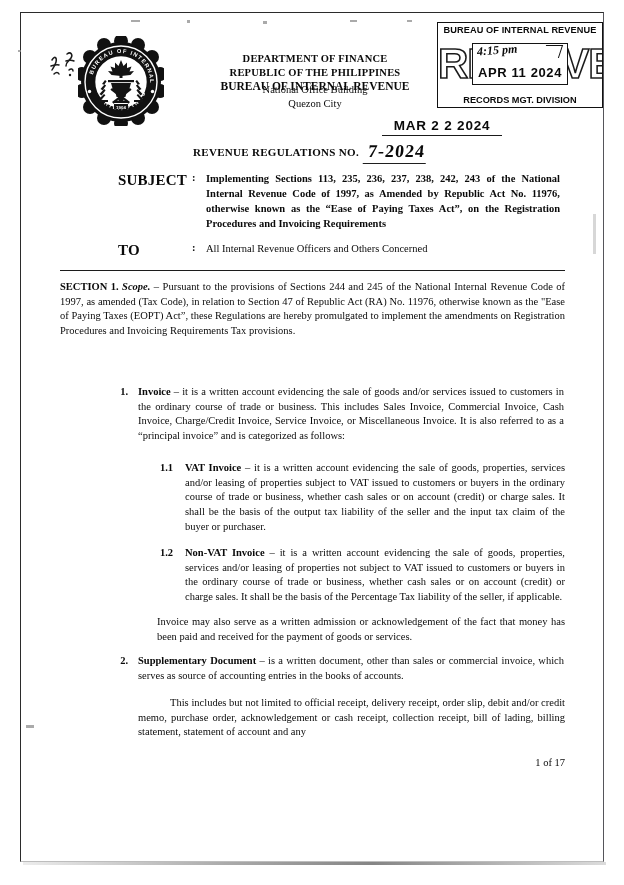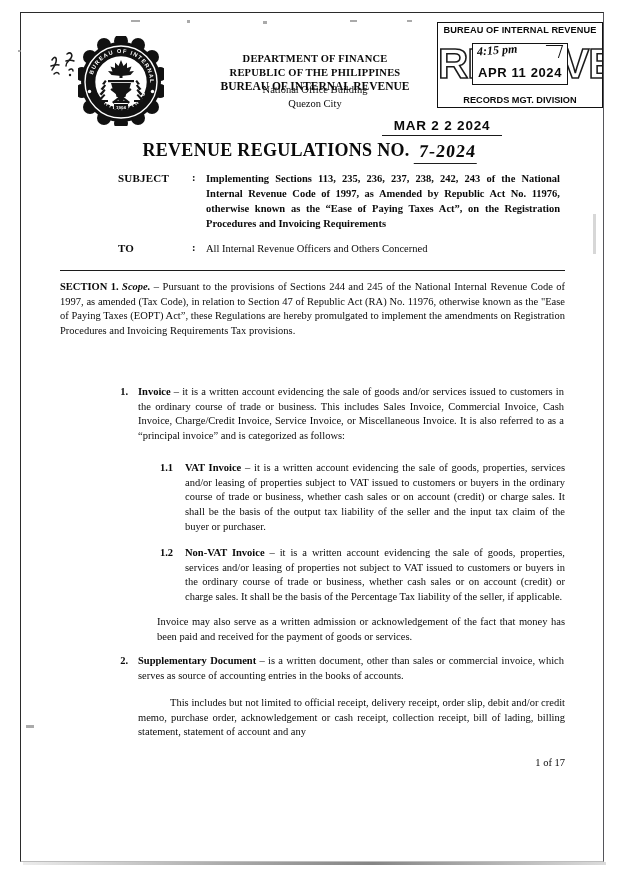--- a/index.html
+++ b/index.html
@@ -216,21 +216,21 @@
 
   
   #reg-title-row {
     position: absolute;
     left: 60px;
     top: 140px;
     width: 500px;
     text-align: center;
   }
   #reg-title-row .rr-label {
-    font-size: 18px;
+    font-size: 11px;
     font-weight: bold;
     letter-spacing: .3px;
   }
   #reg-title-row .rr-number {
     font-family: "Liberation Serif", serif;
     font-size: 18px;
     font-weight: bold;
     letter-spacing: 1px;
     border-bottom: 1.6px solid #1f1f1f;
     padding: 0 2px 1px 4px;
@@ -241,21 +241,21 @@
 
   
   .meta-row {
     position: absolute;
     display: flex;
     width: 470px;
   }
   .meta-row .m-label {
     width: 74px;
     flex: none;
-    font-size: 11px;
+    font-size: 15px;
     font-weight: bold;
     letter-spacing: .2px;
   }
   .meta-row .m-colon {
     width: 14px;
     flex: none;
     font-size: 10.5px;
     font-weight: bold;
   }
   .meta-row .m-value {

